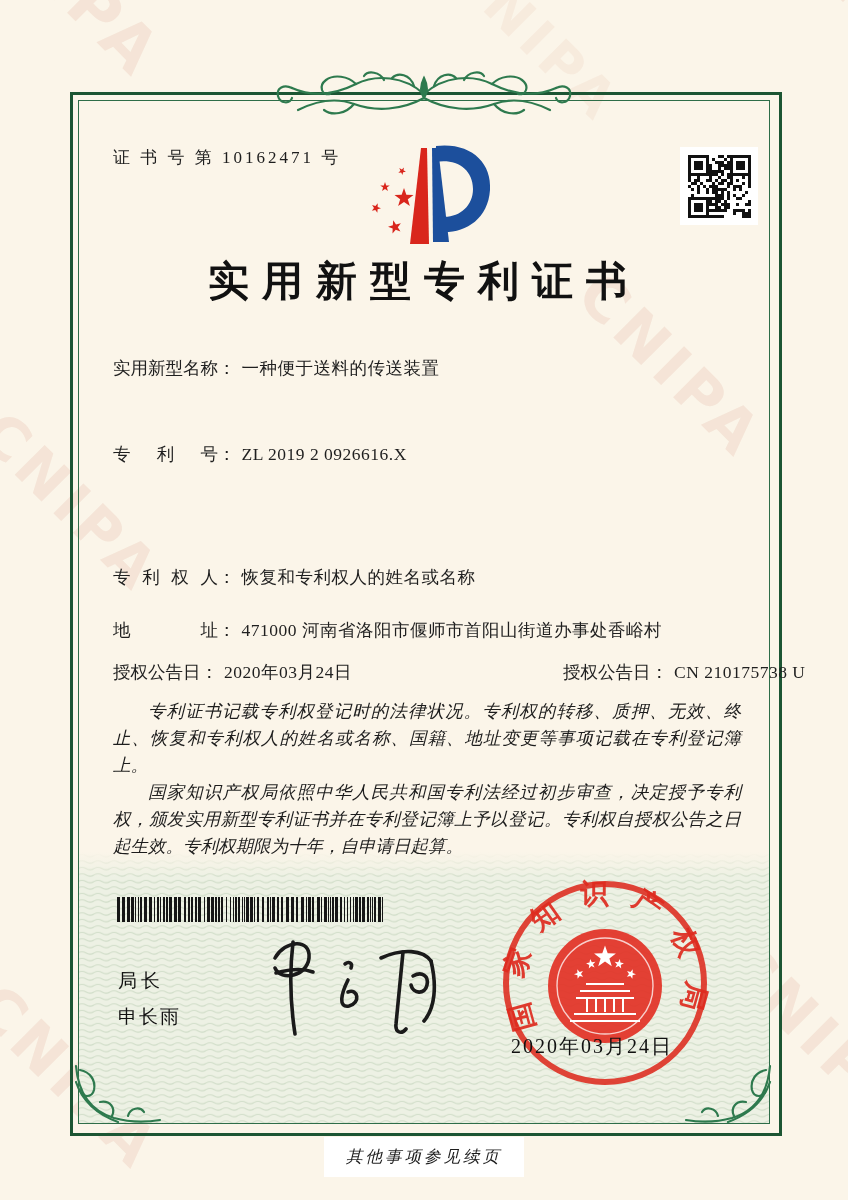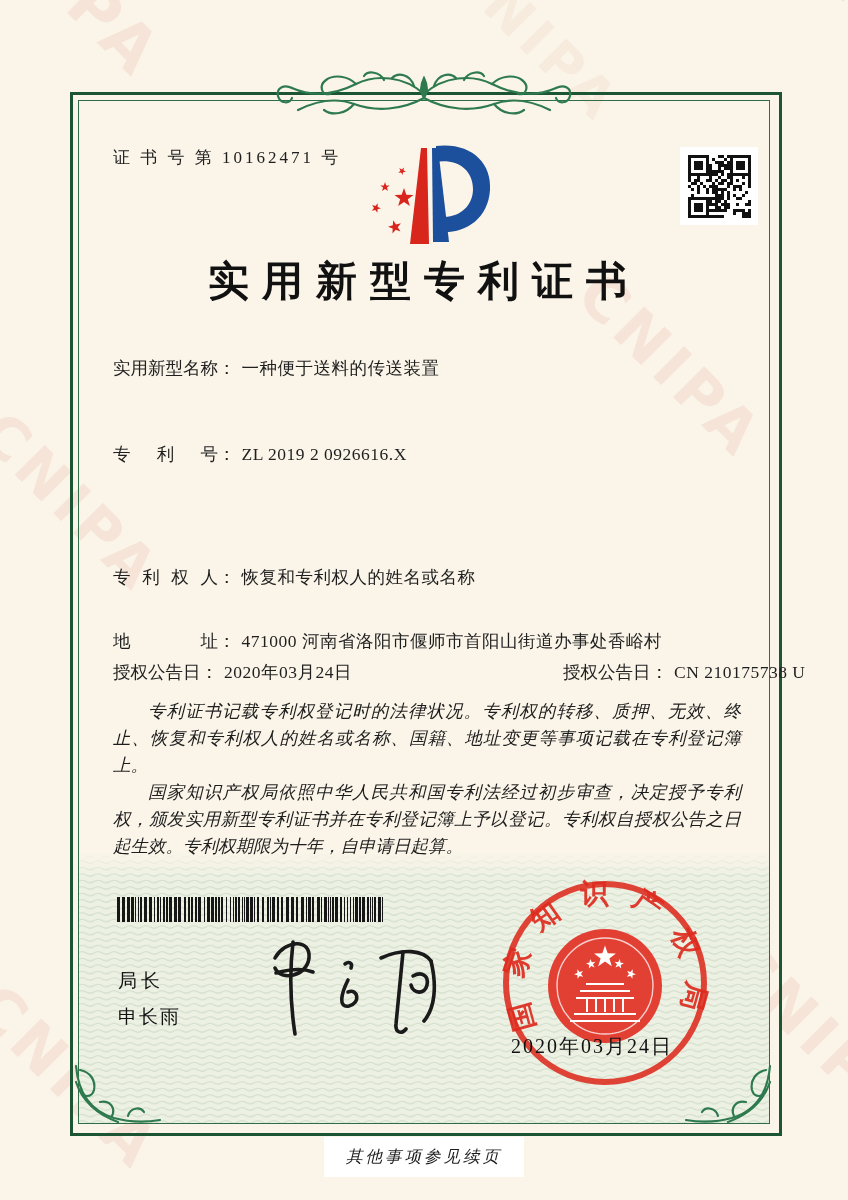--- a/index.html
+++ b/index.html
@@ -622,21 +622,21 @@
 
     <div class="field" style="top:356px;">
       <span class="lbl">实用新型名称</span><span class="colon">：</span><span class="val">一种便于送料的传送装置</span>
     </div>
     <div class="field" style="top:442px;">
       <span class="lbl">专利号</span><span class="colon">：</span><span class="val">ZL 2019 2 0926616.X</span>
     </div>
     <div class="field" style="top:565px;">
       <span class="lbl">专利权人</span><span class="colon">：</span><span class="val">恢复和专利权人的姓名或名称</span>
     </div>
-    <div class="field" style="top:618px;margin-top:11px;">
+    <div class="field" style="top:618px;">
       <span class="lbl">地址</span><span class="colon">：</span><span class="val">471000 河南省洛阳市偃师市首阳山街道办事处香峪村</span>
     </div>
 
     <div class="field" style="top:660px;width:640px;">
       <span>授权公告日</span><span class="colon">：</span><span class="val">2020年03月24日</span>
       <span class="grant-col2">
         <span>授权公告日</span><span class="colon">：</span><span class="val">CN 210175738 U</span>
       </span>
     </div>
 

